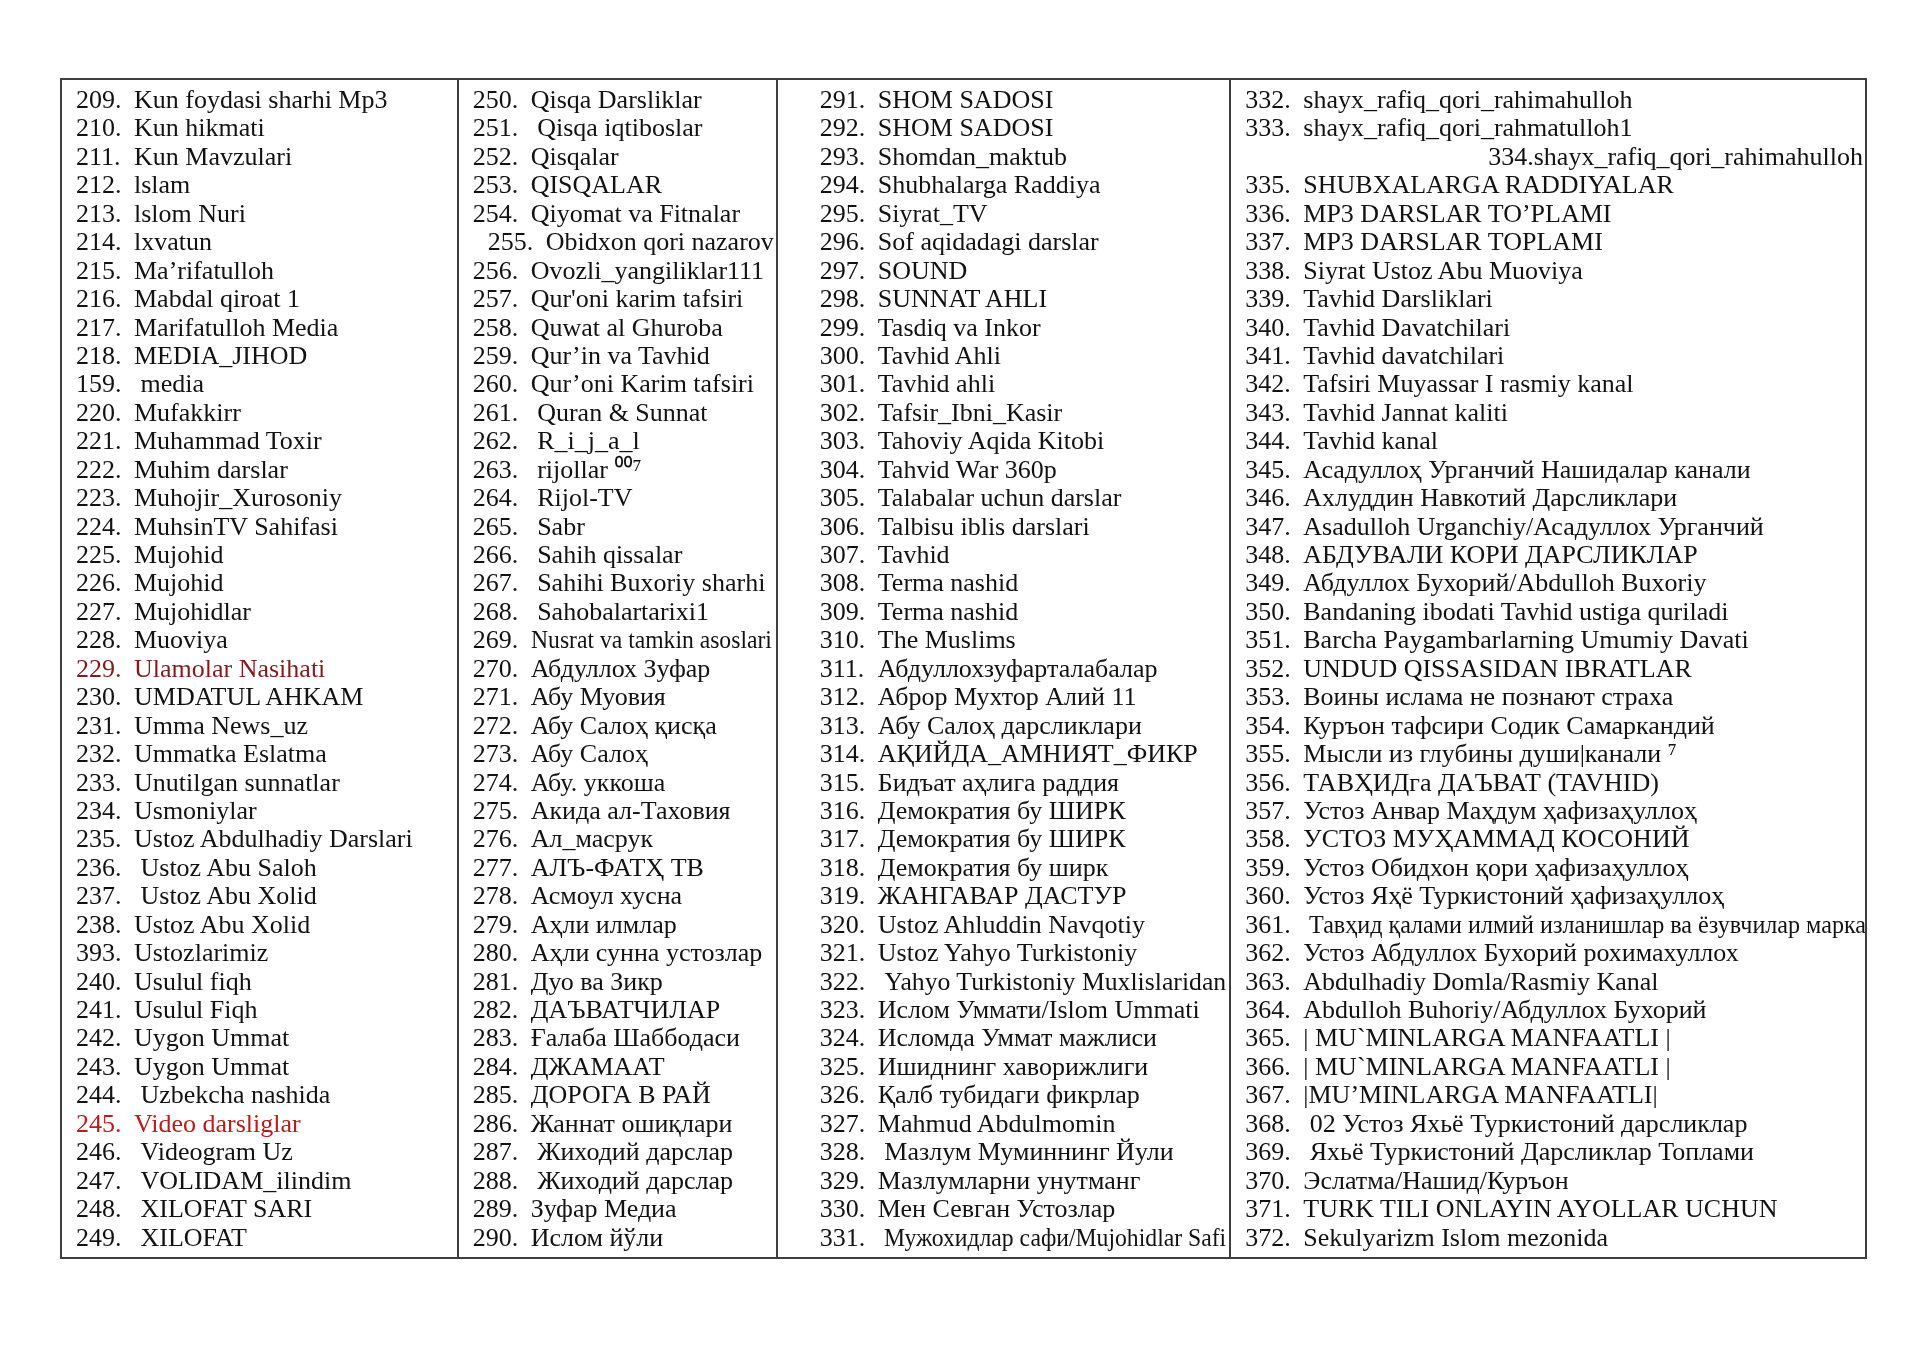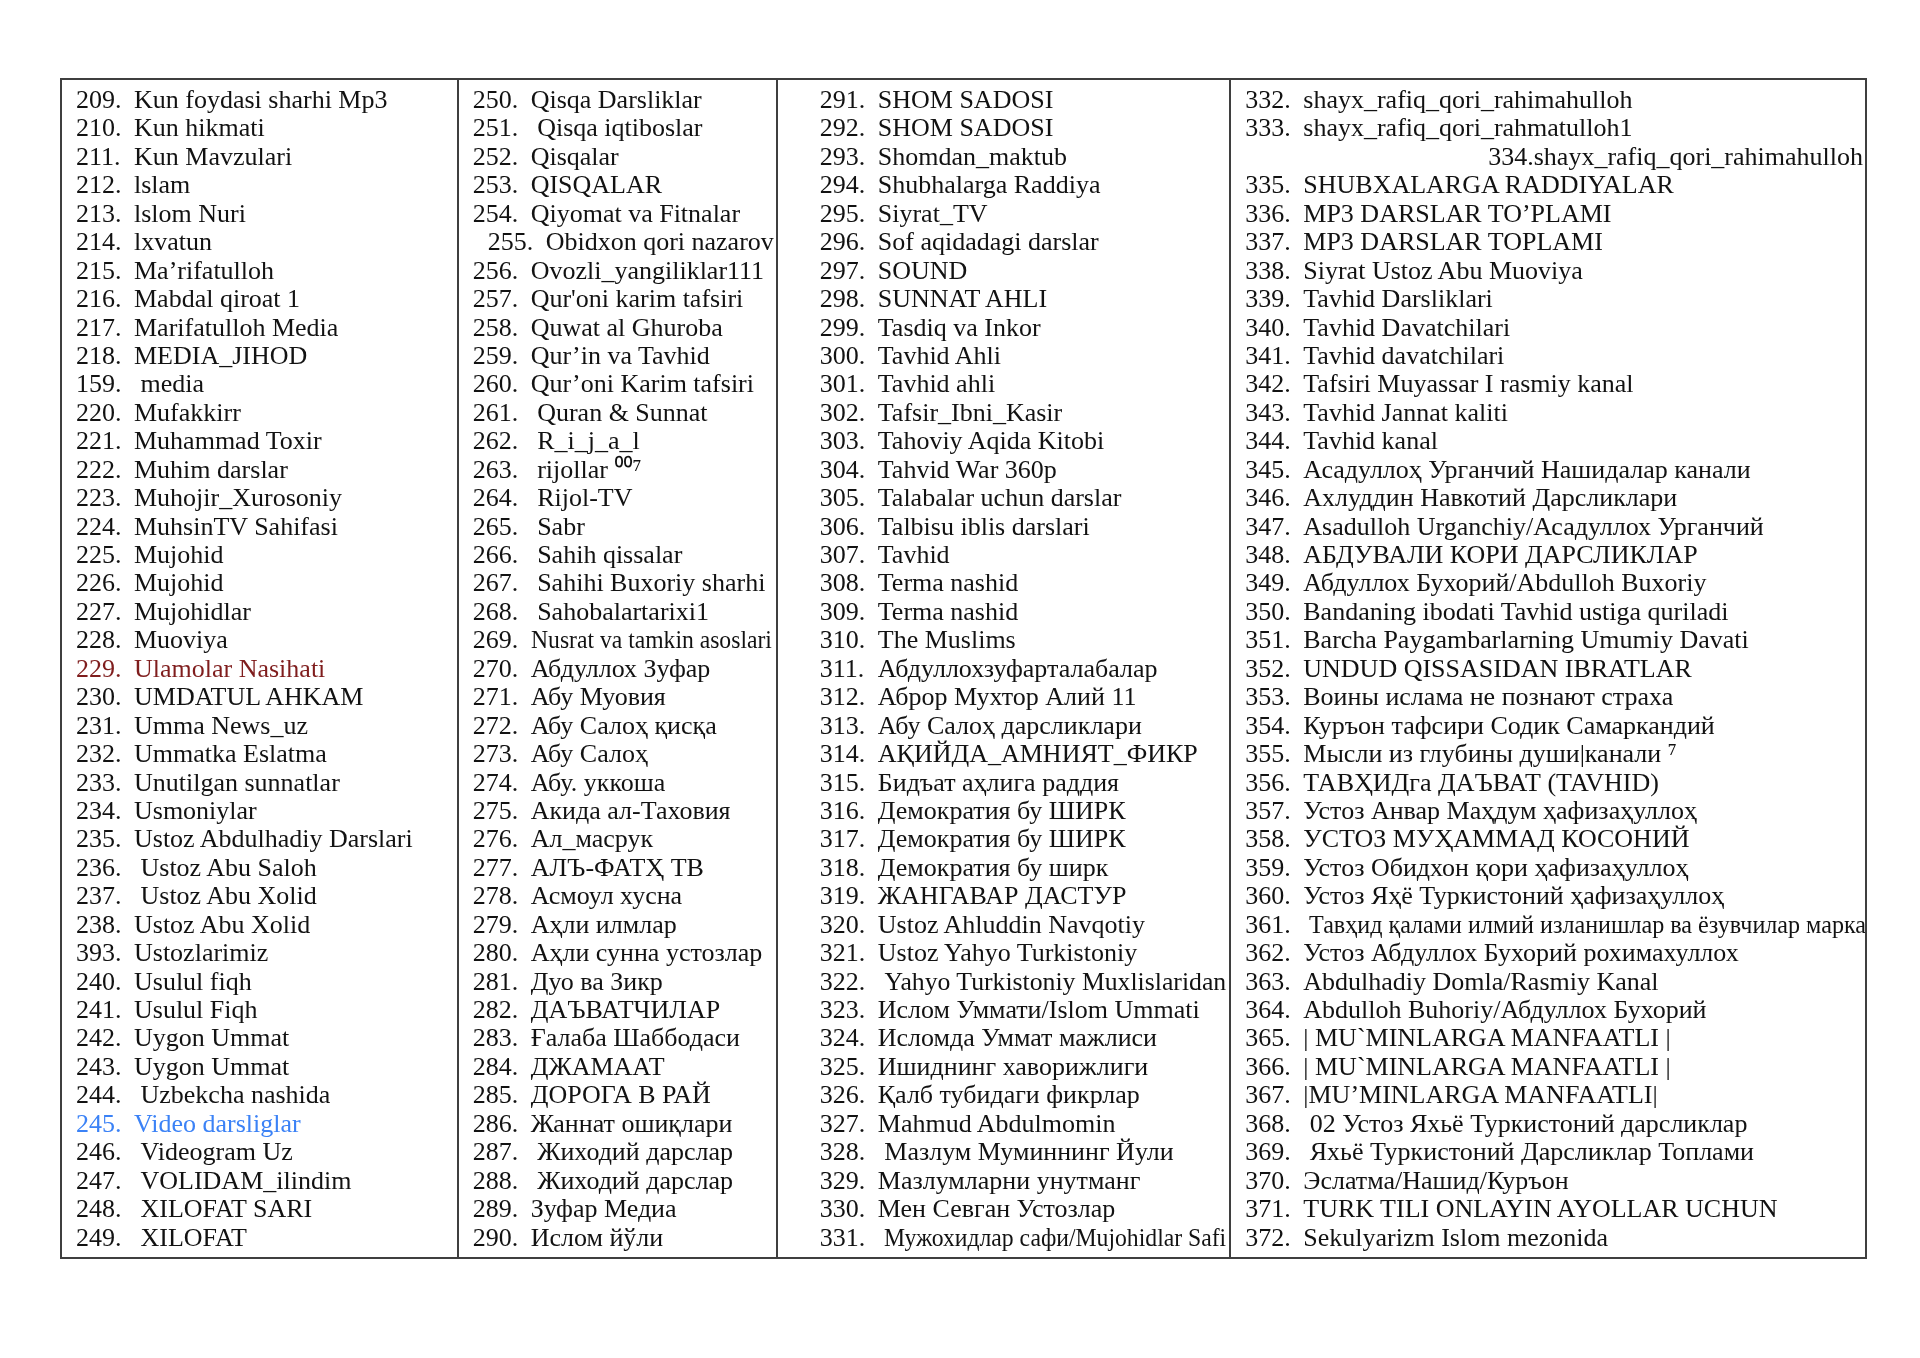--- a/index.html
+++ b/index.html
@@ -84,21 +84,21 @@
       <div class="item" style="color: rgb(18, 18, 18);"><span class="num">235.</span><span class="label">Ustoz Abdulhadiy Darslari</span></div>
       <div class="item" style="color: rgb(18, 18, 18);"><span class="num">236.</span><span class="label">&nbsp;Ustoz Abu Saloh</span></div>
       <div class="item" style="color: rgb(18, 18, 18);"><span class="num">237.</span><span class="label">&nbsp;Ustoz Abu Xolid</span></div>
       <div class="item" style="color: rgb(18, 18, 18);"><span class="num">238.</span><span class="label">Ustoz Abu Xolid</span></div>
       <div class="item" style="color: rgb(18, 18, 18);"><span class="num">393.</span><span class="label">Ustozlarimiz</span></div>
       <div class="item" style="color: rgb(18, 18, 18);"><span class="num">240.</span><span class="label">Usulul fiqh</span></div>
       <div class="item" style="color: rgb(18, 18, 18);"><span class="num">241.</span><span class="label">Usulul Fiqh</span></div>
       <div class="item" style="color: rgb(18, 18, 18);"><span class="num">242.</span><span class="label">Uygon Ummat</span></div>
       <div class="item" style="color: rgb(18, 18, 18);"><span class="num">243.</span><span class="label">Uygon Ummat</span></div>
       <div class="item" style="color: rgb(18, 18, 18);"><span class="num">244.</span><span class="label">&nbsp;Uzbekcha nashida</span></div>
-      <div class="item" style="color: #3b82f6;"><span class="num">245.</span><span class="label">Video darsliglar</span></div>
+      <div class="item" style="color: #b91c1c;"><span class="num">245.</span><span class="label">Video darsliglar</span></div>
       <div class="item" style="color: rgb(18, 18, 18);"><span class="num">246.</span><span class="label">&nbsp;Videogram Uz</span></div>
       <div class="item" style="color: rgb(18, 18, 18);"><span class="num">247.</span><span class="label">&nbsp;VOLIDAM_ilindim</span></div>
       <div class="item" style="color: rgb(18, 18, 18);"><span class="num">248.</span><span class="label">&nbsp;XILOFAT SARI</span></div>
       <div class="item" style="color: rgb(18, 18, 18);"><span class="num">249.</span><span class="label">&nbsp;XILOFAT</span></div>
     </div>
     <div class="col" style="border-color: rgb(63, 63, 63);">
       <div class="item" style="color: rgb(18, 18, 18);"><span class="num">250.</span><span class="label">Qisqa Darsliklar</span></div>
       <div class="item" style="color: rgb(18, 18, 18);"><span class="num">251.</span><span class="label">&nbsp;Qisqa iqtiboslar</span></div>
       <div class="item" style="color: rgb(18, 18, 18);"><span class="num">252.</span><span class="label">Qisqalar</span></div>
       <div class="item" style="color: rgb(18, 18, 18);"><span class="num">253.</span><span class="label">QISQALAR</span></div>

